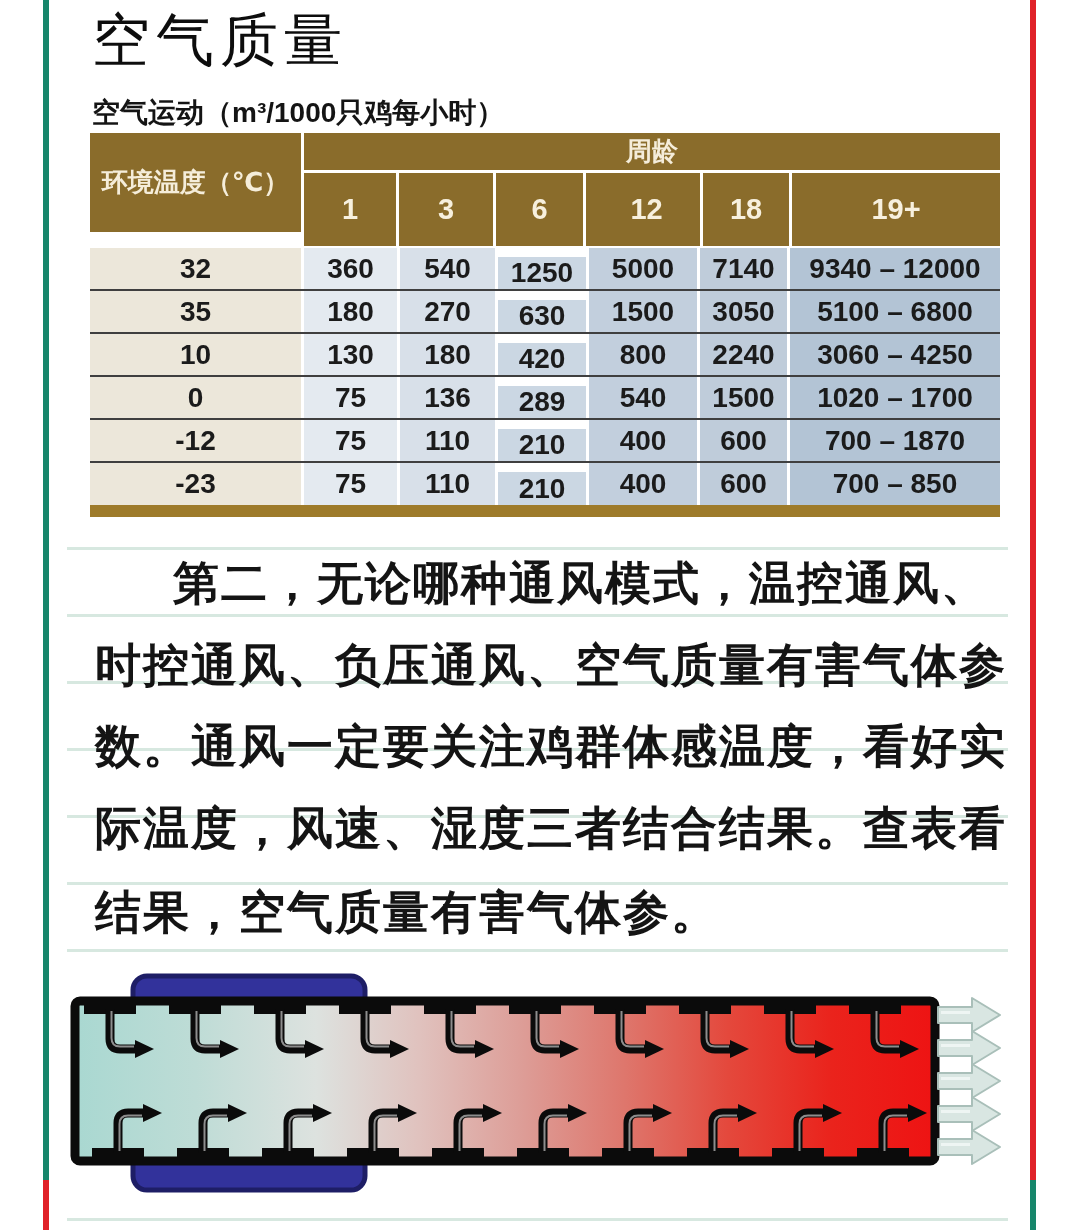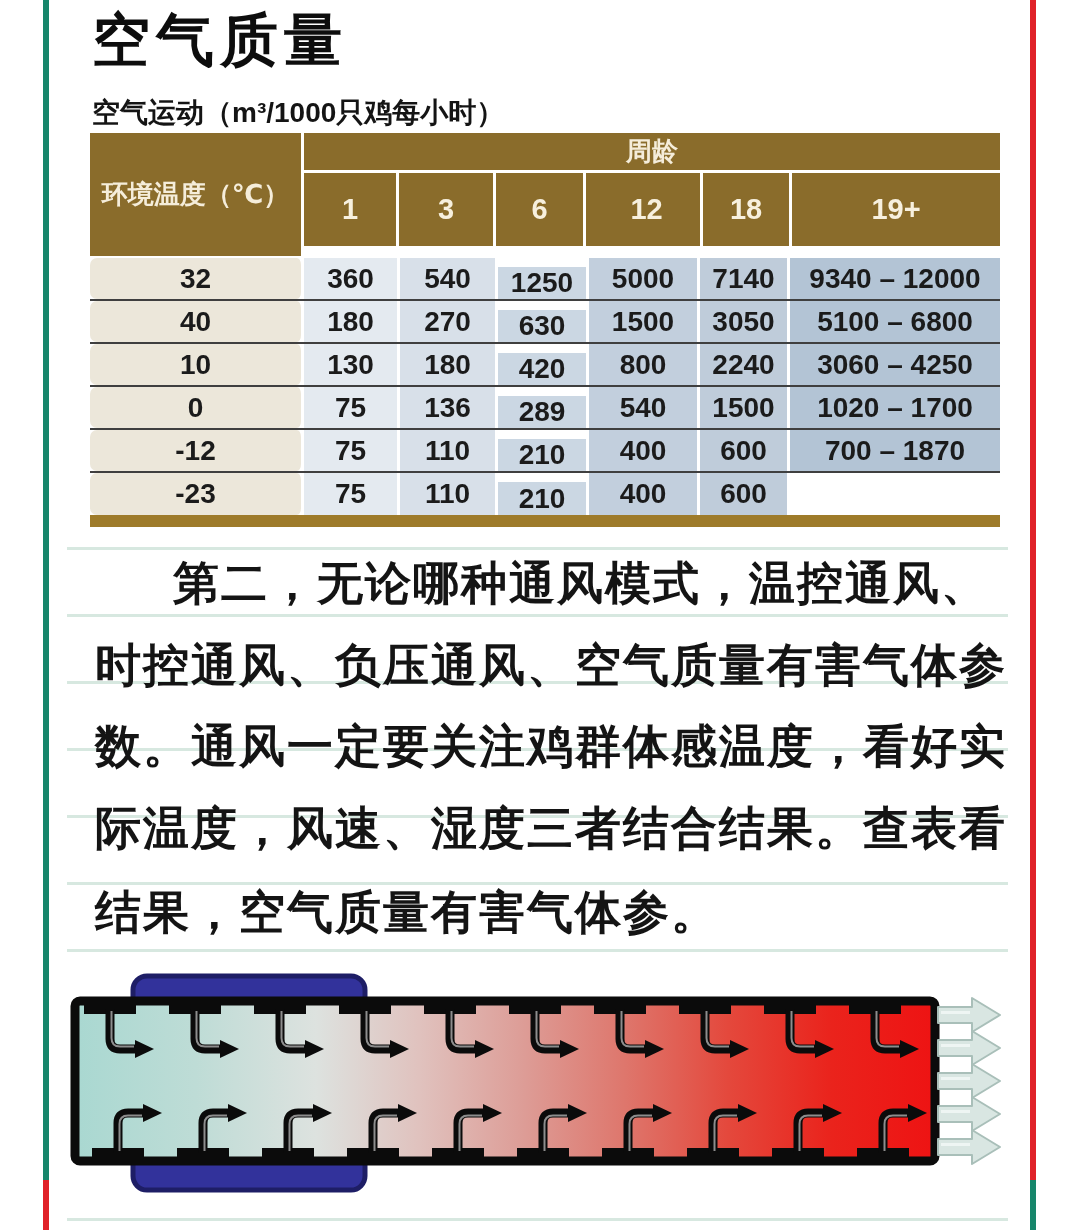--- a/index.html
+++ b/index.html
@@ -6,42 +6,42 @@
   body{width:1080px;height:1230px;background:#ffffff;overflow:hidden;
        font-family:"Liberation Sans","DejaVu Sans",sans-serif;}
   .page{position:relative;width:1080px;height:1230px;background:#fff;}
 
   
   .edge{position:absolute;top:0;width:6px;height:1230px;}
   .edge-left{left:43px;background:linear-gradient(to bottom,var(--accent-green) 0,var(--accent-green) 1180px,var(--accent-red) 1180px,var(--accent-red) 1230px);}
   .edge-right{left:1030px;background:linear-gradient(to bottom,var(--accent-red) 0,var(--accent-red) 1180px,var(--accent-green) 1180px,var(--accent-green) 1230px);}
 
   
-  .title{position:absolute;left:92px;top:2px;margin:0;font-size:58px;font-weight:700;color:#0d0d0d;letter-spacing:6px;}
+  .title{position:absolute;left:92px;top:2px;margin:0;font-size:58px;font-weight:400;color:#0d0d0d;letter-spacing:6px;}
   .caption{position:absolute;left:92px;top:94px;font-size:28px;font-weight:700;color:#141414;}
 
   
   .airtable{position:absolute;left:90px;top:133px;width:910px;}
   .thead{display:flex;}
-  .corner{width:211px;height:123px;background:var(--table-header-gold);border-right:3px solid #fff;
+  .corner{width:211px;height:99px;background:var(--table-header-gold);border-right:3px solid #fff;
           color:#f5edda;font-size:26px;font-weight:600;display:flex;align-items:center;justify-content:center;}
   .agegroup{width:696px;}
   .group{height:37px;background:var(--table-header-gold);border-bottom:3px solid #fff;
          color:#f5edda;font-size:26px;font-weight:600;display:flex;align-items:center;justify-content:center;}
   .agecols{display:flex;height:73px;}
   .agecell{background:var(--table-header-gold);border-right:3px solid #fff;color:#f7f0de;
            font-size:29px;font-weight:700;display:flex;align-items:center;justify-content:center;}
   .agecell:last-child{border-right:none;}
   .w1{width:93px;}.w2{width:95px;}.w3{width:88px;}.w4{width:108px;padding-left:7px;}.w5{width:87px;}.w6{width:210px;}
   .tbody{margin-top:2px;}
   .trow{display:flex;height:41px;border-bottom:2px solid #3f3f3f;}
   .trow:last-child{border-bottom:none;height:42px;}
   .tc{display:flex;align-items:center;justify-content:center;font-size:28px;font-weight:700;color:#1b1b1b;border-right:3px solid #fff;}
   .tc:last-child{border-right:none;}
-  .tc.temp{width:211px;background:var(--temp-col-cream);border-radius:7px;}
+  .tc.temp{width:211px;background:var(--temp-col-cream);}
   .c0{width:93px;background:var(--age-col-1);}
   .c1{width:95px;background:var(--age-col-3);}
   .c2{width:88px;background:var(--age-col-6);margin-top:9px;}
   .c3{width:108px;background:var(--age-col-12);}
   .c4{width:87px;background:var(--age-col-18);}
   .c5{width:210px;background:var(--age-col-19p);}
   .goldbar{height:12px;background:var(--table-bottom-gold);}
 
   
   .rule{position:absolute;left:67px;width:941px;height:3px;background:var(--ruled-line);}
@@ -90,21 +90,21 @@
       <div class="trow">
         <div class="tc temp">32</div>
         <div class="tc c0">360</div>
         <div class="tc c1">540</div>
         <div class="tc c2">1250</div>
         <div class="tc c3">5000</div>
         <div class="tc c4">7140</div>
         <div class="tc c5">9340 – 12000</div>
       </div>
       <div class="trow">
-        <div class="tc temp">40</div>
+        <div class="tc temp">35</div>
         <div class="tc c0">180</div>
         <div class="tc c1">270</div>
         <div class="tc c2">630</div>
         <div class="tc c3">1500</div>
         <div class="tc c4">3050</div>
         <div class="tc c5">5100 – 6800</div>
       </div>
       <div class="trow">
         <div class="tc temp">10</div>
         <div class="tc c0">130</div>
@@ -132,20 +132,21 @@
         <div class="tc c4">600</div>
         <div class="tc c5">700 – 1870</div>
       </div>
       <div class="trow">
         <div class="tc temp">-23</div>
         <div class="tc c0">75</div>
         <div class="tc c1">110</div>
         <div class="tc c2">210</div>
         <div class="tc c3">400</div>
         <div class="tc c4">600</div>
+        <div class="tc c5">700 – 850</div>
       </div>
     </div>
     <div class="goldbar"></div>
   </div>
 
   <div class="rule r0"></div>
   <div class="rule r1"></div>
   <div class="rule r2"></div>
   <div class="rule r3"></div>
   <div class="rule r4"></div>

